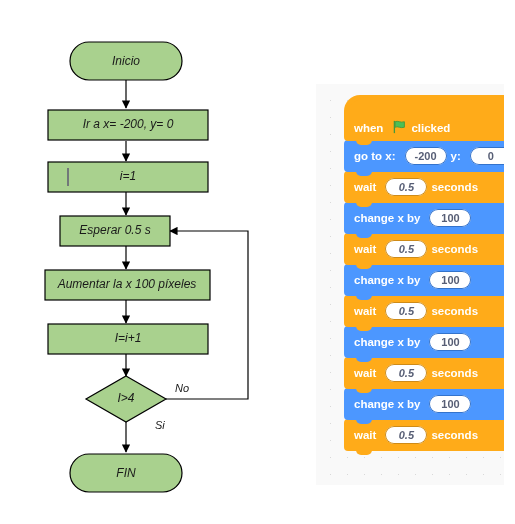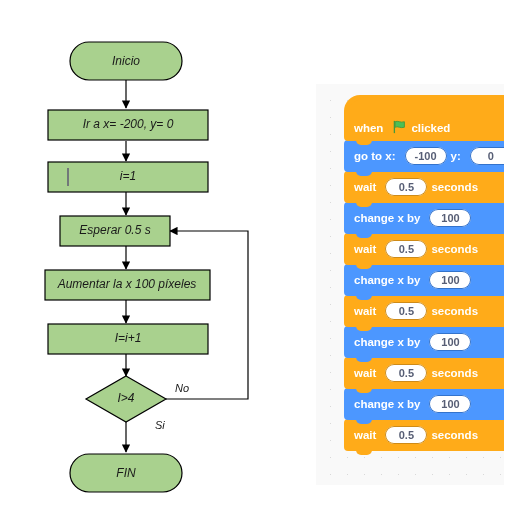--- a/index.html
+++ b/index.html
@@ -150,21 +150,21 @@
     height: 18px;
     padding: 0 8px;
     margin: 0 4px;
     background: #ffffff;
     border-radius: 11px;
     color: #575e75;
     font-size: 11px;
     font-weight: bold;
   }
   .blk.motion .oval { box-shadow: inset 0 0 0 1px #3373cc; }
-  .blk.events .oval, .blk.control .oval { box-shadow: inset 0 0 0 1px #cf8b17; }
+  .blk.events .oval, .blk.control .oval { box-shadow: inset 0 0 0 1px #cf8b17; font-style: italic; }
 
   .flag-icon {
     display: inline-block;
     width: 15px;
     height: 14px;
     margin: 0 4px;
     vertical-align: middle;
   }
 </style>
 </head>
@@ -226,21 +226,21 @@
           <div class="hat-dome"></div>
           <span class="lbl">when</span>
           <span class="flag-icon"><svg viewBox="0 0 16 16" width="15" height="14" aria-hidden="true">
               <rect x="1.4" y="1" width="1.5" height="14" fill="#45993d"></rect>
               <path d="M3 2 C6 0.2 9 3.6 13.6 2 L13.6 8.3 C9 9.9 6 6.5 3 8.3 Z" fill="#4cbf56" stroke="#45993d" stroke-width="1"></path>
             </svg></span>
           <span class="lbl">clicked</span>
         </div>
         <div class="blk motion" style="z-index: 49;">
           <span class="lbl">go to x:</span>
-          <span class="oval">-100</span>
+          <span class="oval">-200</span>
           <span class="lbl">y:</span>
           <span class="oval">0</span>
         </div>
         <div class="blk control" style="z-index: 48;">
           <span class="lbl">wait</span>
           <span class="oval">0.5</span>
           <span class="lbl">seconds</span>
         </div>
         <div class="blk motion" style="z-index: 47;">
           <span class="lbl">change x by</span>

